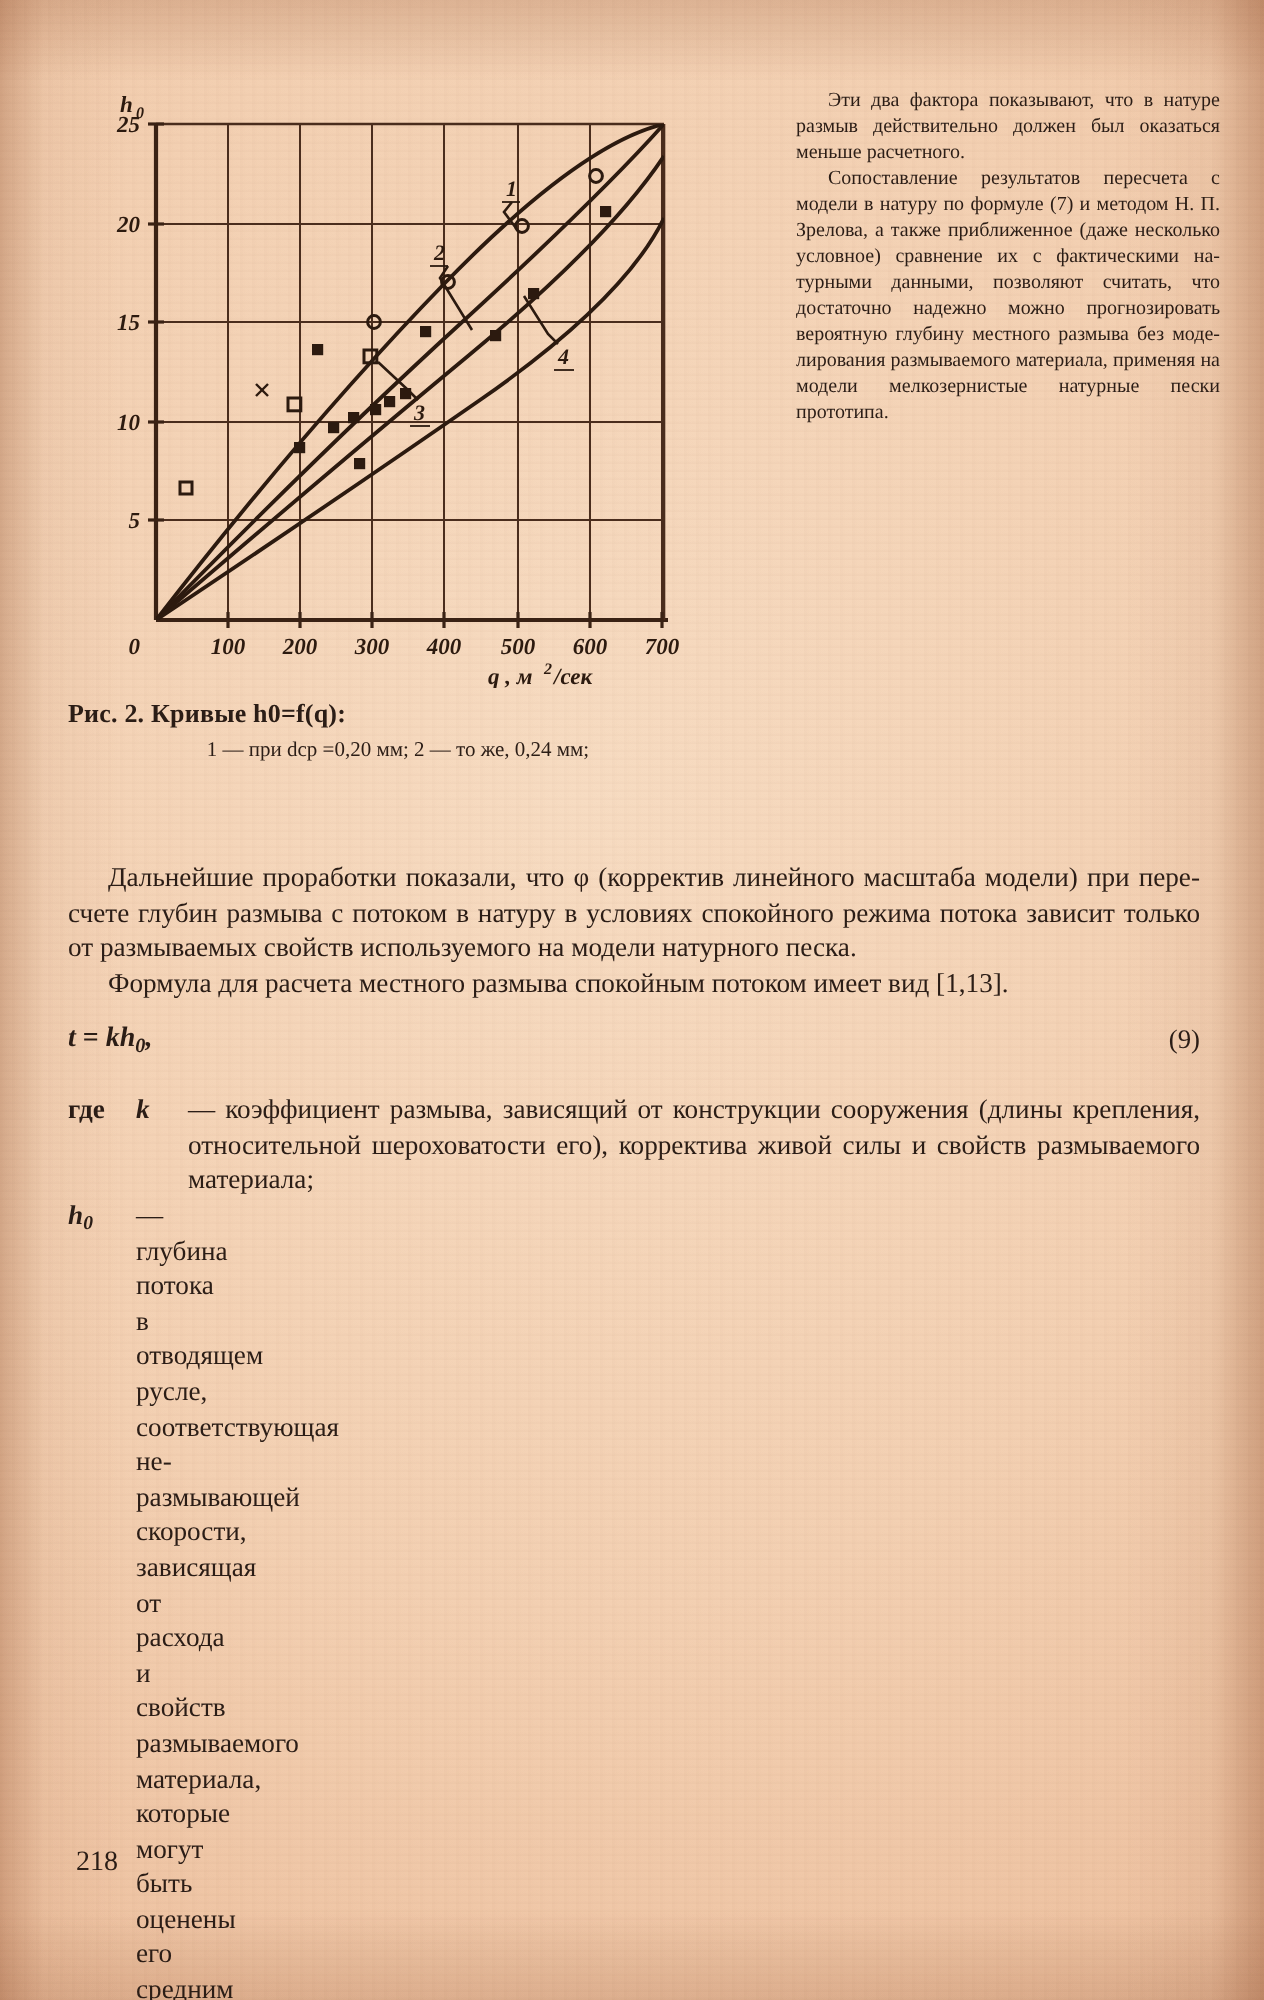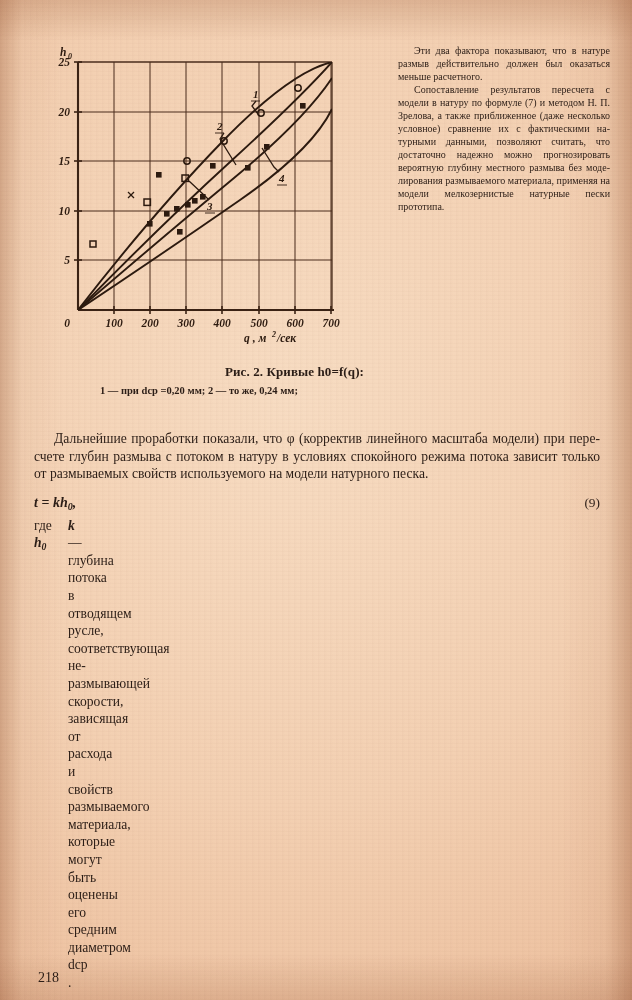--- a/index.html
+++ b/index.html
@@ -59,35 +59,35 @@
   }
   .chart-wrap {
     position: relative;
     width: 330px;
     height: 300px;
   }
   .chart-svg { display: block; }
 
   .fig-caption {
     width: 330px;
-    text-align: right;
+    text-align: left;
     font-size: 12.5px;
     line-height: 1.2;
-    margin-top: 20px;
+    margin-top: 5px;
     font-weight: bold;
     letter-spacing: 0.1px;
   }
   .fig-caption .cap-title { font-size: 13px; }
   .fig-sub {
     width: 330px;
     text-align: center;
     font-size: 10.5px;
     line-height: 1.32;
     margin-top: 4px;
-    font-weight: bold;
+    font-weight: normal;
   }
 
   .right-col {
     position: absolute;
     left: 398px;
     top: 44px;
     width: 212px;
     font-size: 10px;
     line-height: 1.30;
     text-align: justify;
@@ -106,50 +106,50 @@
     font-size: 13.6px;
     line-height: 1.295;
     text-align: justify;
     text-align-last: left;
   }
   .body-col p { margin: 0; }
   .body-col p.indent { text-indent: 20px; }
 
   .formula-line {
     position: relative;
-    margin: 11px 0 4px 0;
+    margin: 11px 0 16px 0;
     font-size: 14px;
   }
   .formula-line .eqno {
     position: absolute;
     right: 0;
     top: 0;
     font-size: 13.4px;
   }
   .f-italic { font-style: italic; font-weight: bold; }
 
   
   .where-block {
     display: grid;
     grid-template-columns: 34px 26px 1fr;
     column-gap: 0px;
     row-gap: 0px;
     font-size: 13.6px;
     line-height: 1.295;
     margin-top: 2px;
   }
-  .where-lbl { font-weight: normal; }
+  .where-lbl { font-weight: bold; }
   .where-sym { font-style: italic; font-weight: bold; text-align: left; }
   .where-def { text-align: justify; text-align-last: left; }
   .where-spacer { grid-column: 1 / 3; }
 
   .page-number {
     position: absolute;
     left: 38px;
-    top: 970px;
+    top: 924px;
     font-size: 14px;
   }
   .sub { font-size: 0.72em; vertical-align: -0.28em; }
 </style>
 </head>
 <body>
 
 <div id="page">
   <div id="grain"></div>
   <div id="edgeshade"></div>
@@ -312,29 +312,31 @@
     </div>
 
     <div class="right-col">
       <p class="indent">Эти два фактора показы­вают, что в натуре размыв действительно должен был оказаться меньше расчет­ного.</p>
       <p class="indent">Сопоставление результа­тов пересчета с модели в на­туру по формуле (7) и мето­дом Н. П. Зрелова, а также приближенное (даже не­сколько условное) сравне­ние их с фактическими на­турными данными, позволя­ют считать, что достаточно надежно можно прогнозиро­вать вероятную глубину местного размыва без моде­лирования размываемого материала, применяя на мо­дели мелкозернистые натур­ные пески прототипа.</p>
     </div>
 
     <div class="body-col">
       <p class="indent">Дальнейшие проработки показали, что φ (корректив линейного масштаба модели) при пере­счете глубин размыва с потоком в натуру в условиях спокойного ре­жима потока зависит только от размываемых свойств используемо­го на модели натурного песка.</p>
 
+      <p class="indent">Формула для расчета местного размыва спокойным потоком имеет вид [1,13].</p>
 
       <div class="formula-line">
         <span class="f-italic">t <span style="font-style:normal">=</span> kh<span class="sub">0</span>,</span>
         <span class="eqno">(9)</span>
       </div>
 
       <div class="where-block">
         <div class="where-lbl">где</div>
         <div class="where-sym">k</div>
+        <div class="where-def">— коэффициент размыва, зависящий от конструкции соору­жения (длины крепления, относительной шероховатости его), корректива живой силы и свойств размываемого материала;</div>
 
         <div class="where-spacer"></div>
 
         <div></div>
         <div class="where-sym">h<span class="sub">0</span></div>
         <div class="where-def">— глубина потока в отводящем русле, соответствующая не­размывающей скорости, зависящая от расхода и свойств размываемого материала, которые могут быть оценены его средним диаметром dср .</div>
       </div>
 
     </div>
 

